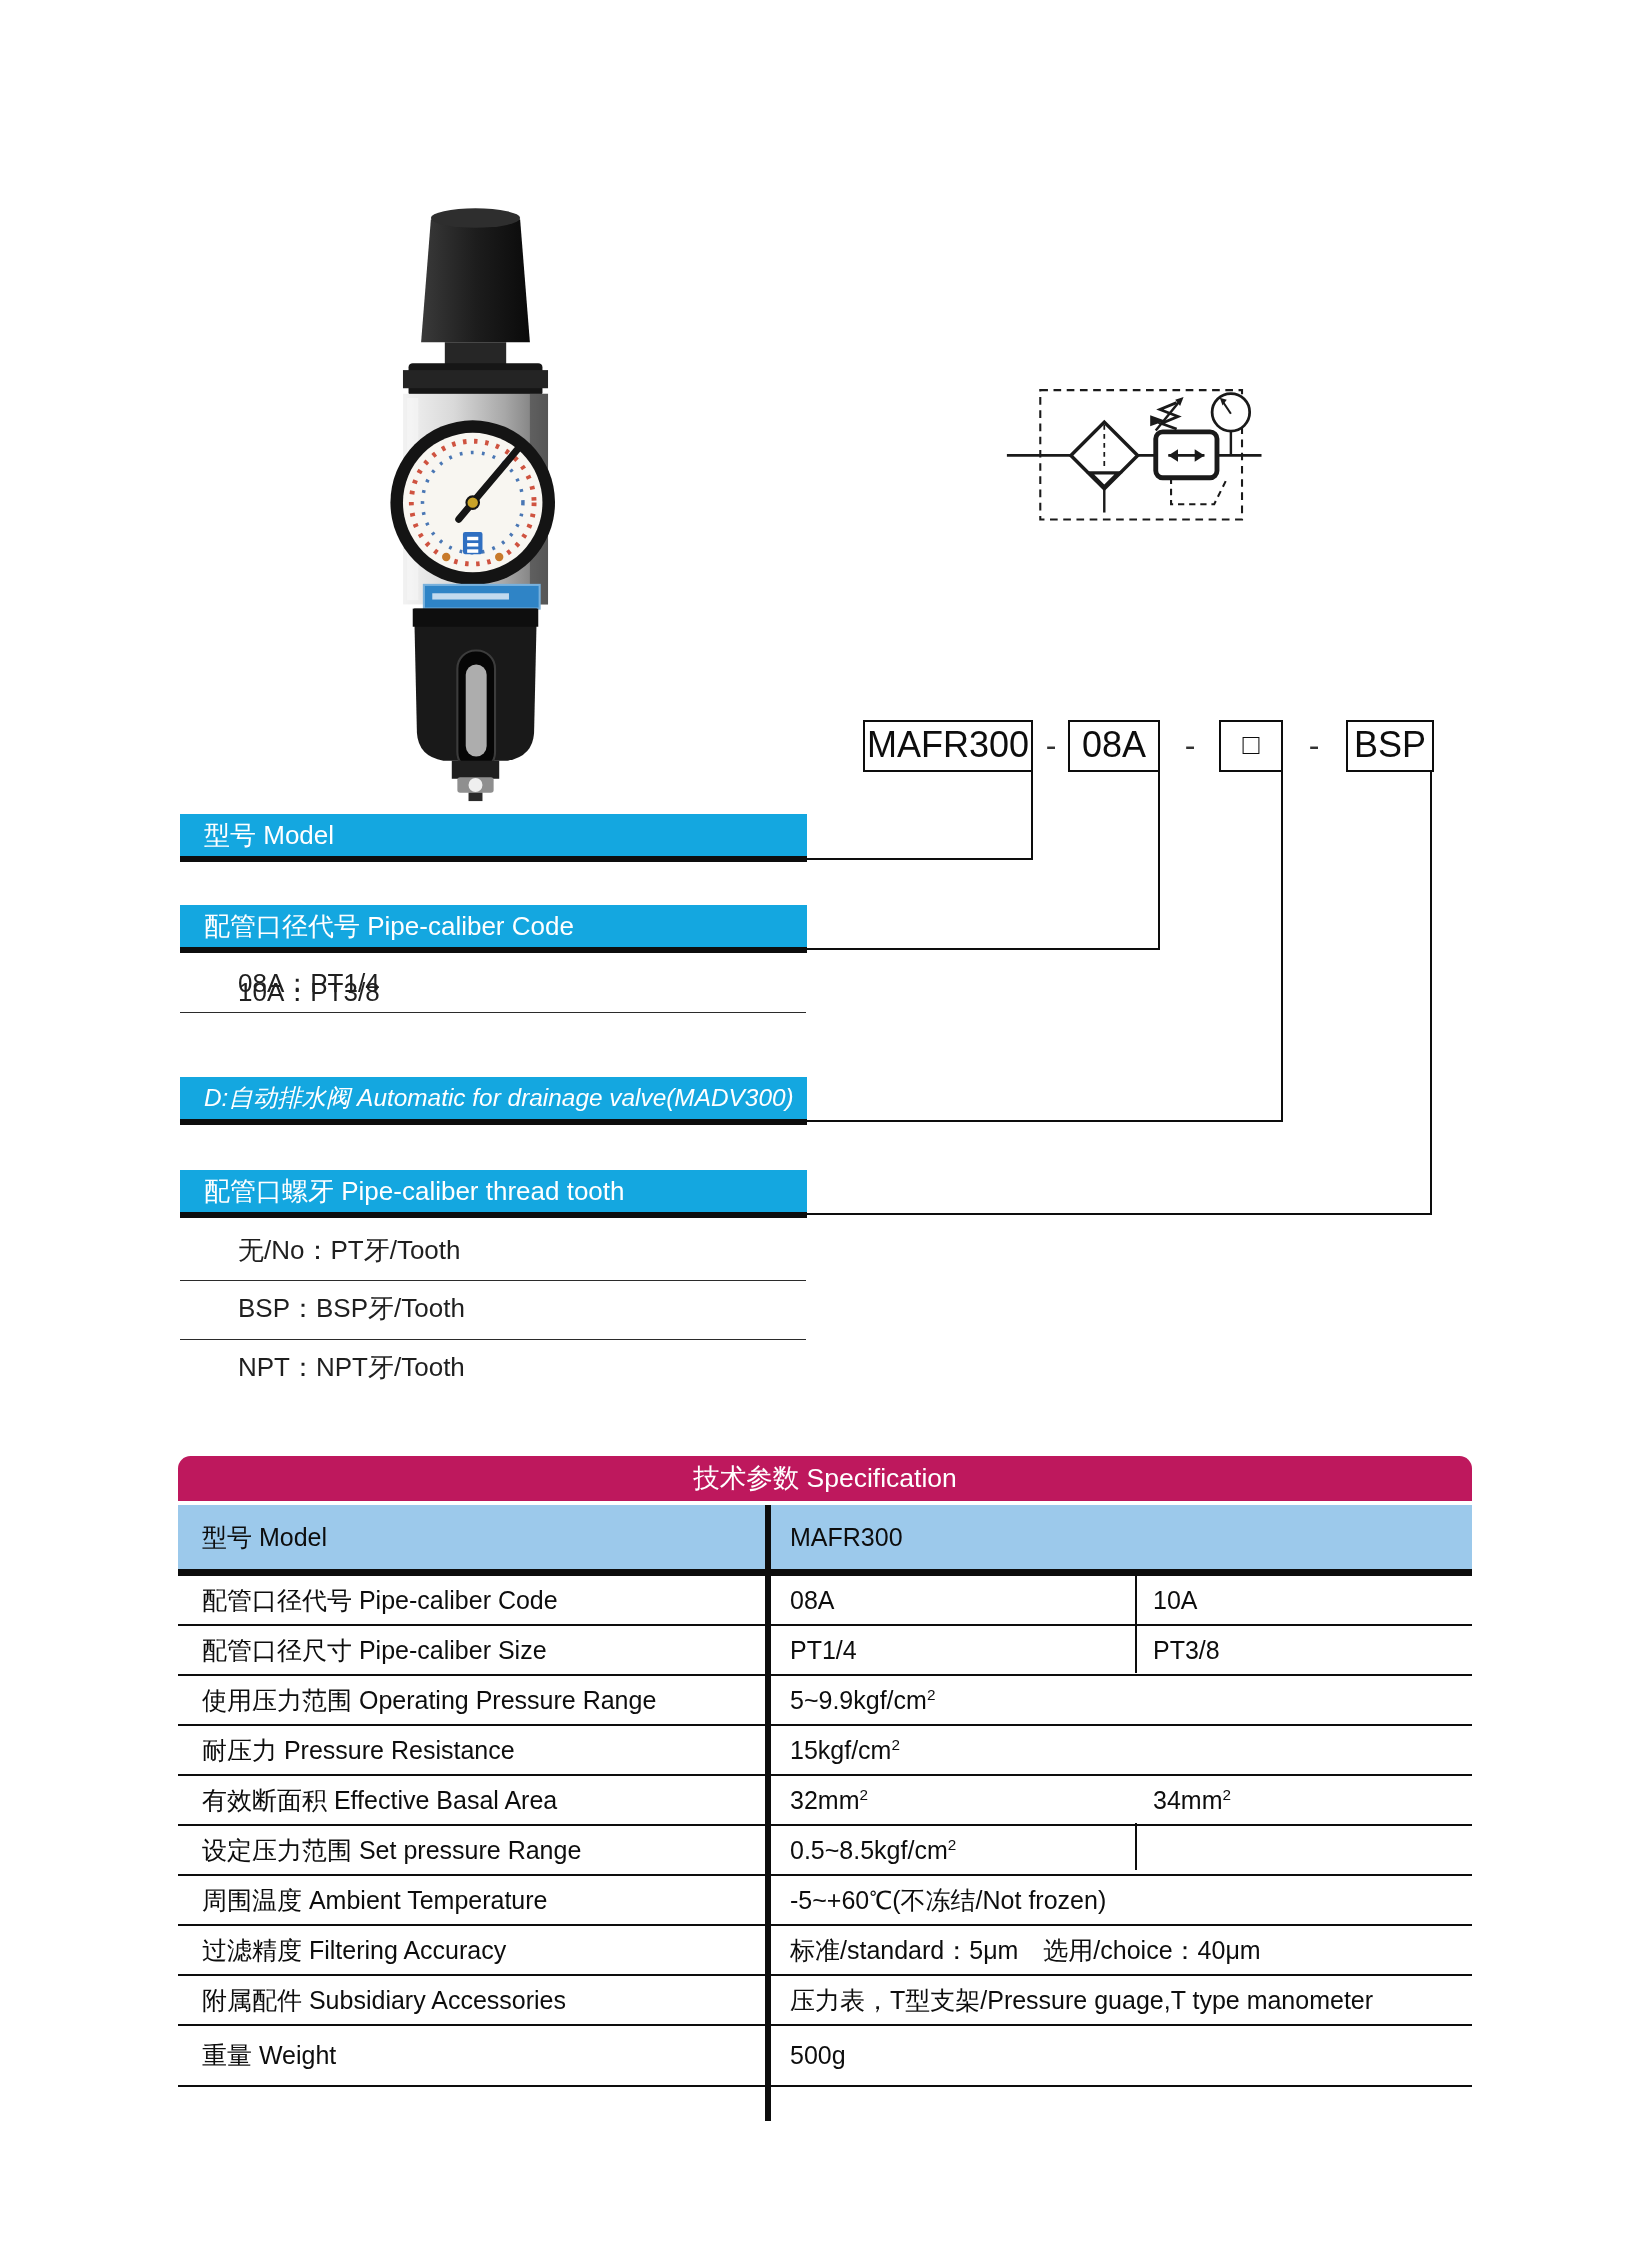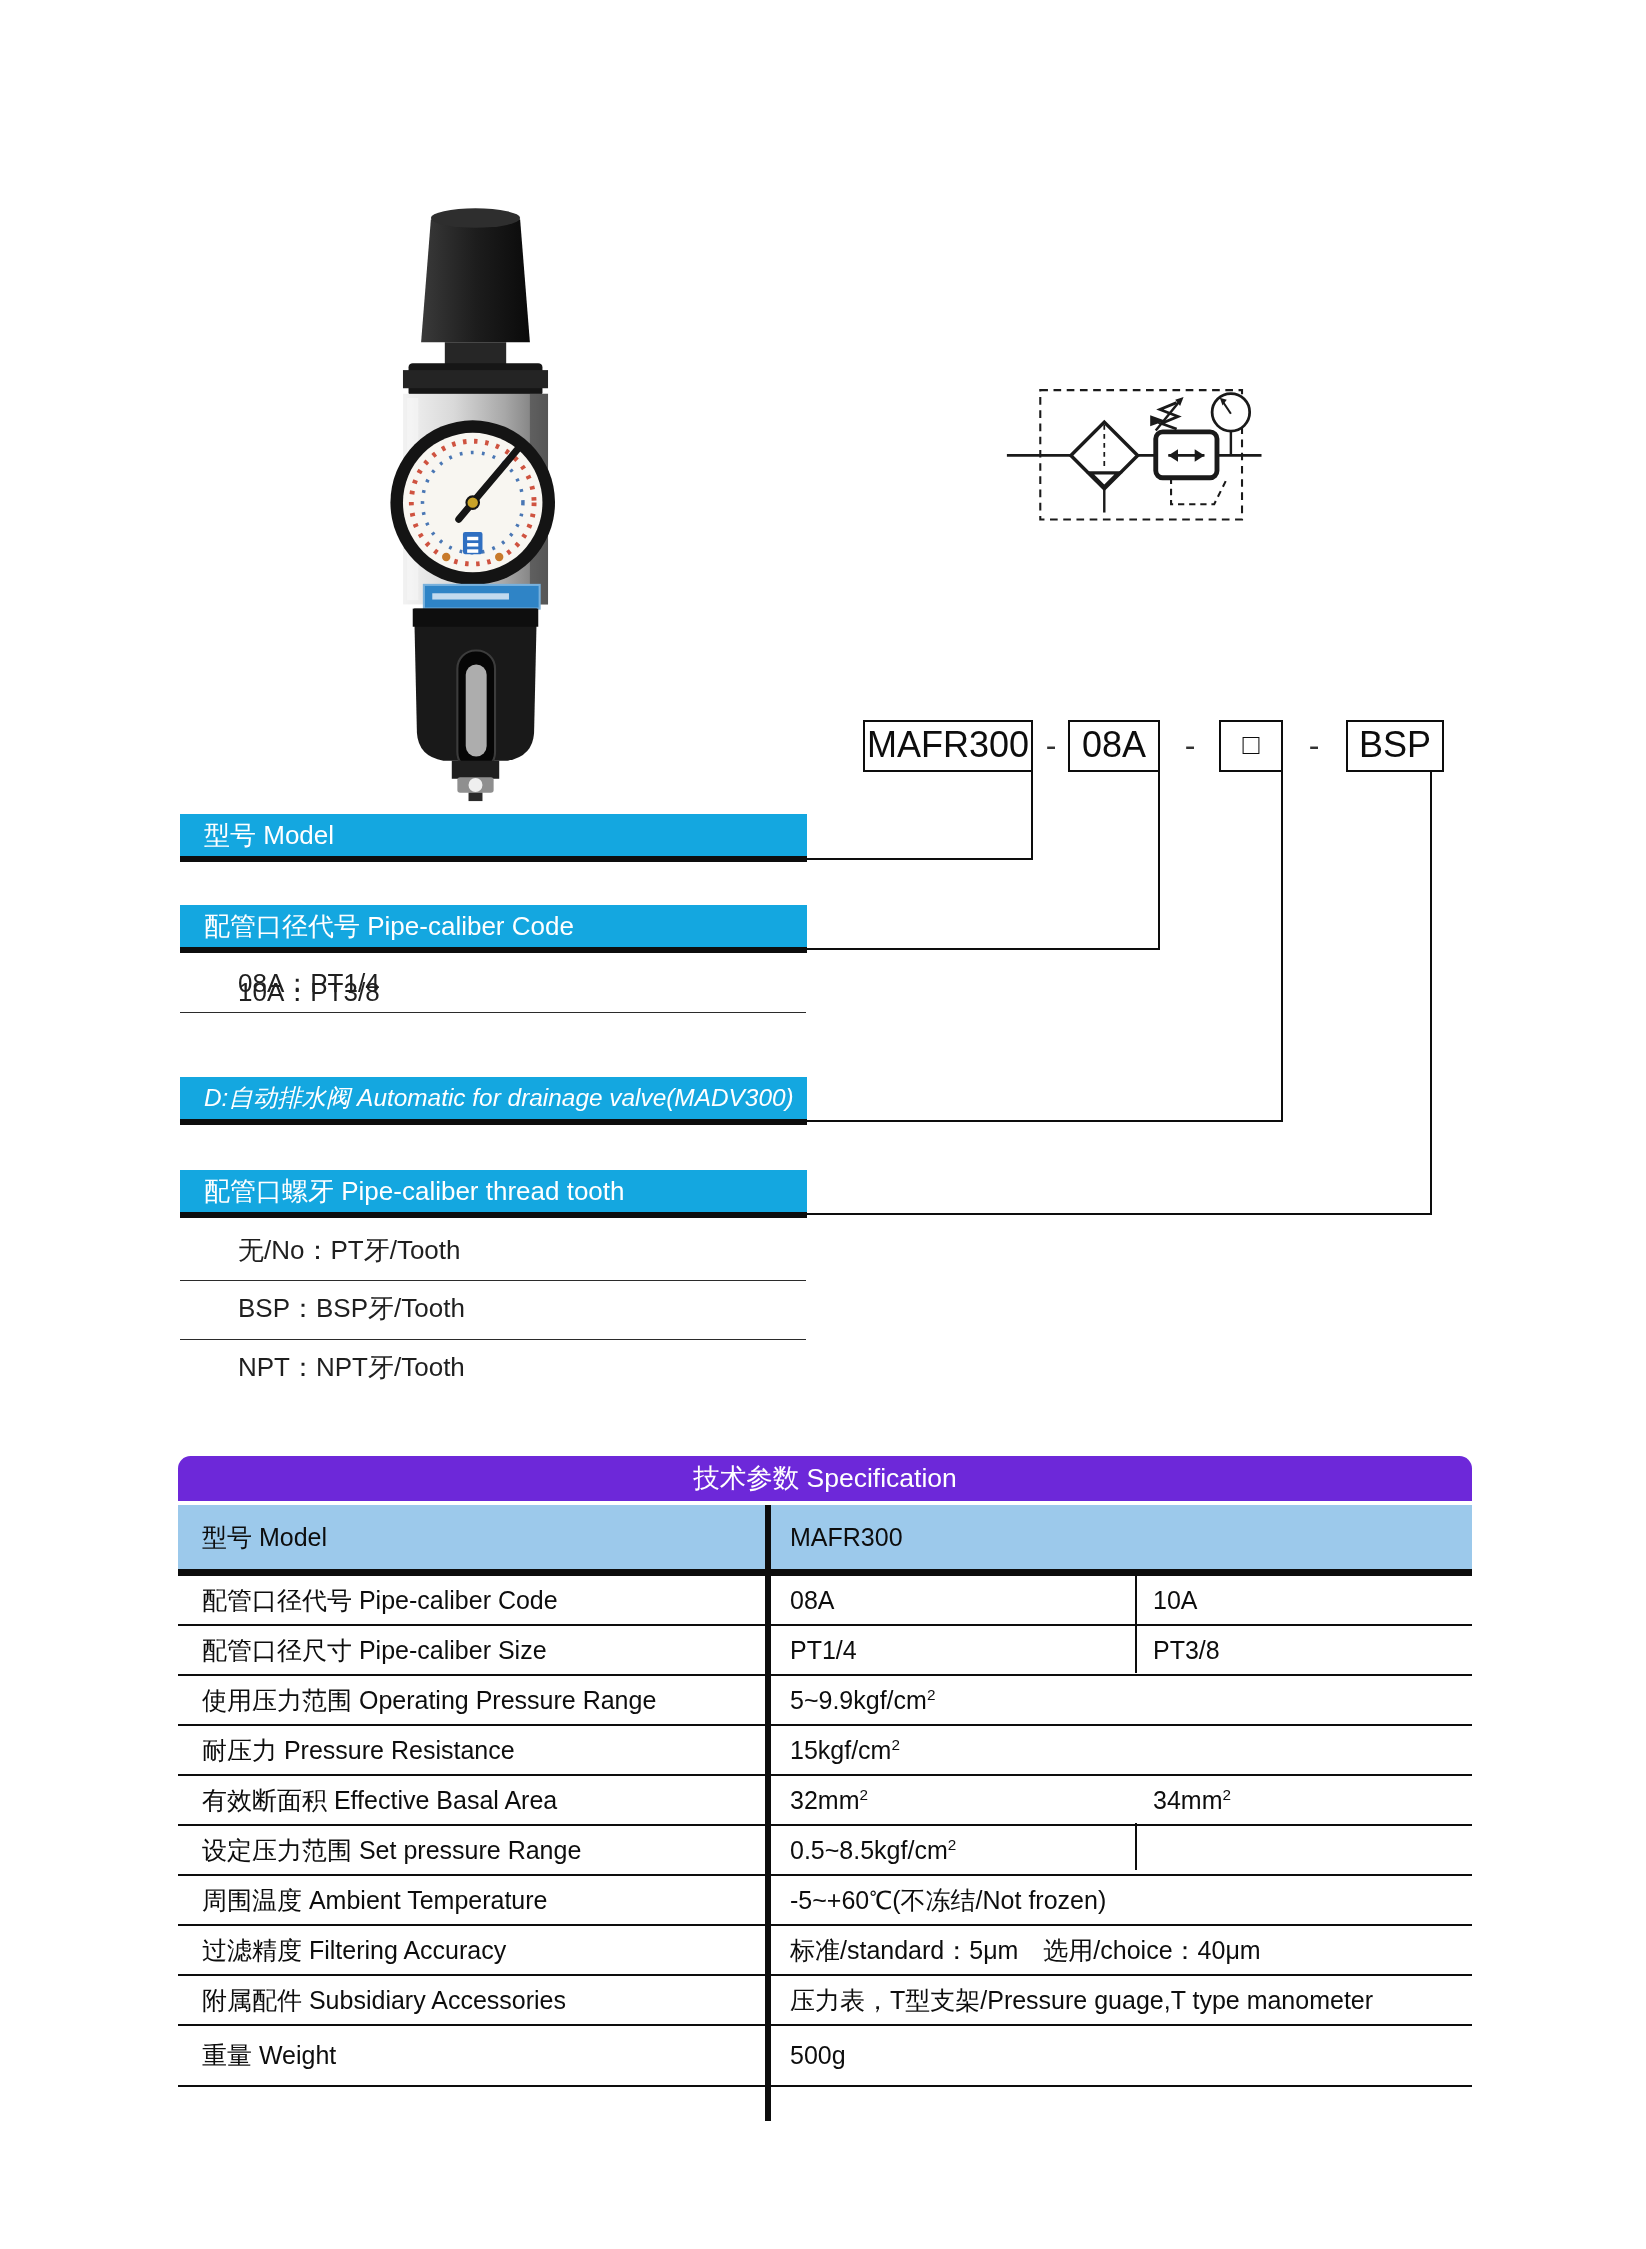--- a/index.html
+++ b/index.html
@@ -17,21 +17,21 @@
   .hthin{position:absolute;height:2.1px;background:#0d0d0d;}
   
   .bar{position:absolute;left:180px;width:627px;height:42px;background:#14a7e0;color:#ffffff;
        font-size:26px;line-height:42px;padding-left:24px;box-sizing:border-box;white-space:nowrap;}
   .bar.condensed{font-size:24.4px;font-style:italic;}
   .bar-u{position:absolute;left:180px;width:627px;height:5.6px;background:#0d0d0d;}
   .opt{position:absolute;left:190px;height:35px;line-height:35px;font-size:26px;color:#1f1f1f;white-space:nowrap;margin-left:48px;}
   .sep{position:absolute;left:180px;width:626px;height:1.4px;background:#2b2b2b;}
   
   .spec{position:absolute;left:178px;top:1456px;width:1294px;height:665px;}
-  .thead{height:45px;background:#6d28d9;border-radius:12.5px 12.5px 0 0;color:#fff;font-size:26.5px;
+  .thead{height:45px;background:#be185d;border-radius:12.5px 12.5px 0 0;color:#fff;font-size:26.5px;
          line-height:45px;text-align:center;}
   .tgap{height:4.2px;background:#ffffff;}
   .trow{display:flex;align-items:center;height:50px;box-sizing:border-box;background:#ffffff;
         border-bottom:2.1px solid #0d0d0d;font-size:25px;color:#0d0d0d;}
   .trow.first{height:71px;background:#9cc9eb;border-bottom-width:7px;}
   .trow.last{height:61px;border-bottom-width:2.8px;}
   .tl{width:587px;padding-left:24px;box-sizing:border-box;white-space:nowrap;}
   .tv{flex:1;padding-left:25px;box-sizing:border-box;white-space:nowrap;}
   .tv1{flex:none;width:363px;}
   .sup{font-size:15.3px;vertical-align:super;line-height:0;}
@@ -134,21 +134,21 @@
       </g>
     </g>
   </svg>
 
   <div class="mbox" style="left:863px;width:170px">MAFR300</div>
   <div class="mdash" style="left:1037px">-</div>
   <div class="mbox" style="left:1068px;width:92px">08A</div>
   <div class="mdash" style="left:1176px">-</div>
   <div class="mbox small" style="left:1219px;width:64px">□</div>
   <div class="mdash" style="left:1300px">-</div>
-  <div class="mbox" style="left:1346px;width:98px">BSP</div>
+  <div class="mbox" style="left:1346px;width:88px">BSP</div>
 
   <div class="vline" style="left:1031px;top:771px;height:89px"></div>
   <div class="vline" style="left:1158px;top:771px;height:179px"></div>
   <div class="vline" style="left:1281px;top:771px;height:350px"></div>
   <div class="vline" style="left:1430px;top:771px;height:443px"></div>
   <div class="hthin" style="left:807px;top:858px;width:226px"></div>
   <div class="hthin" style="left:807px;top:948px;width:353px"></div>
   <div class="hthin" style="left:807px;top:1120px;width:476px"></div>
   <div class="hthin" style="left:807px;top:1213px;width:625px"></div>
 

